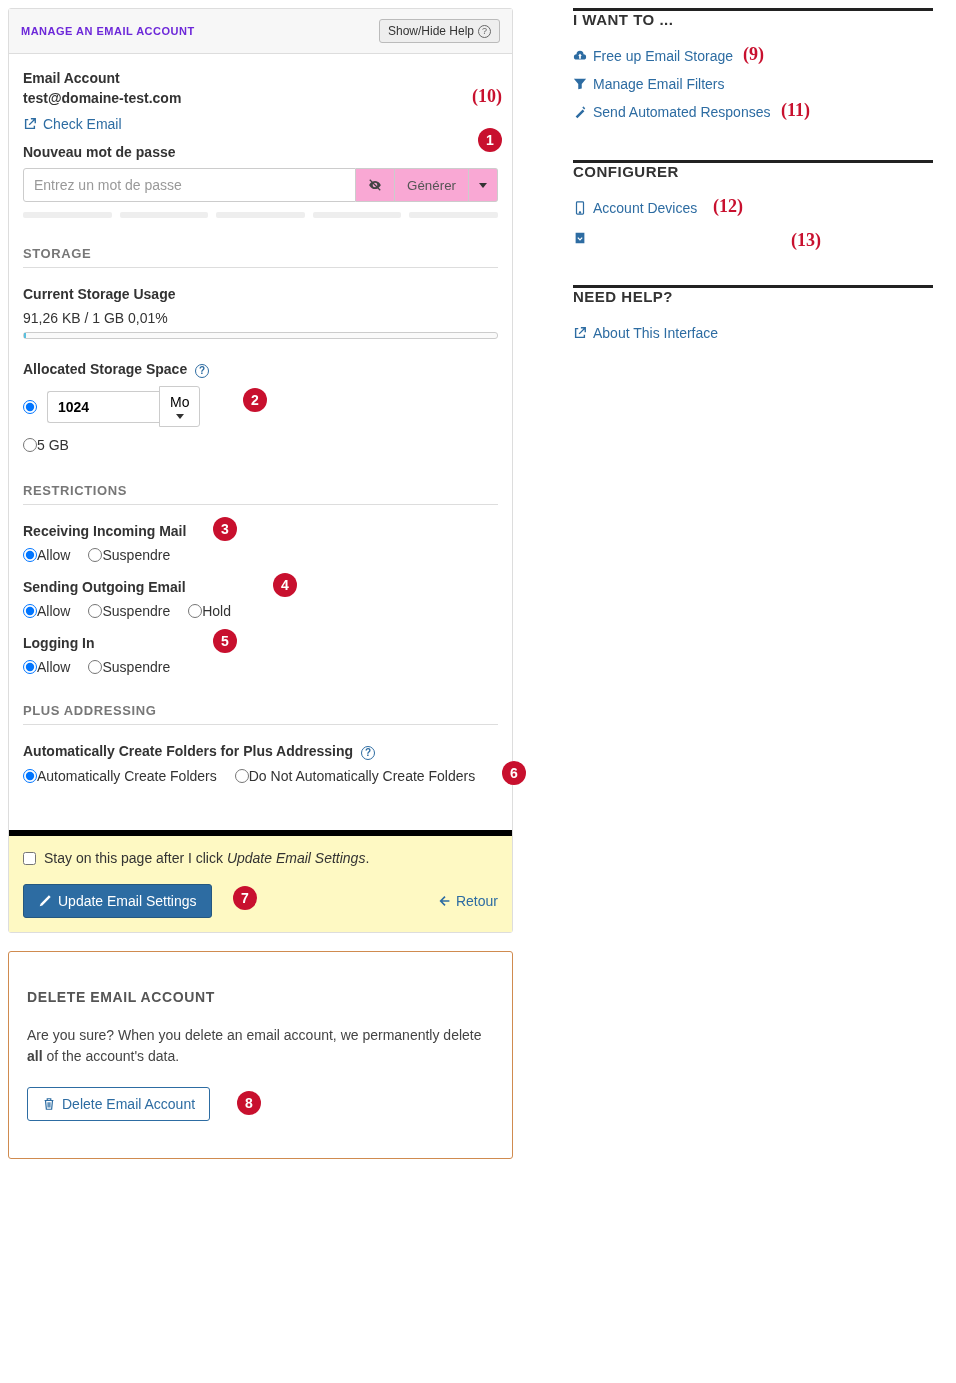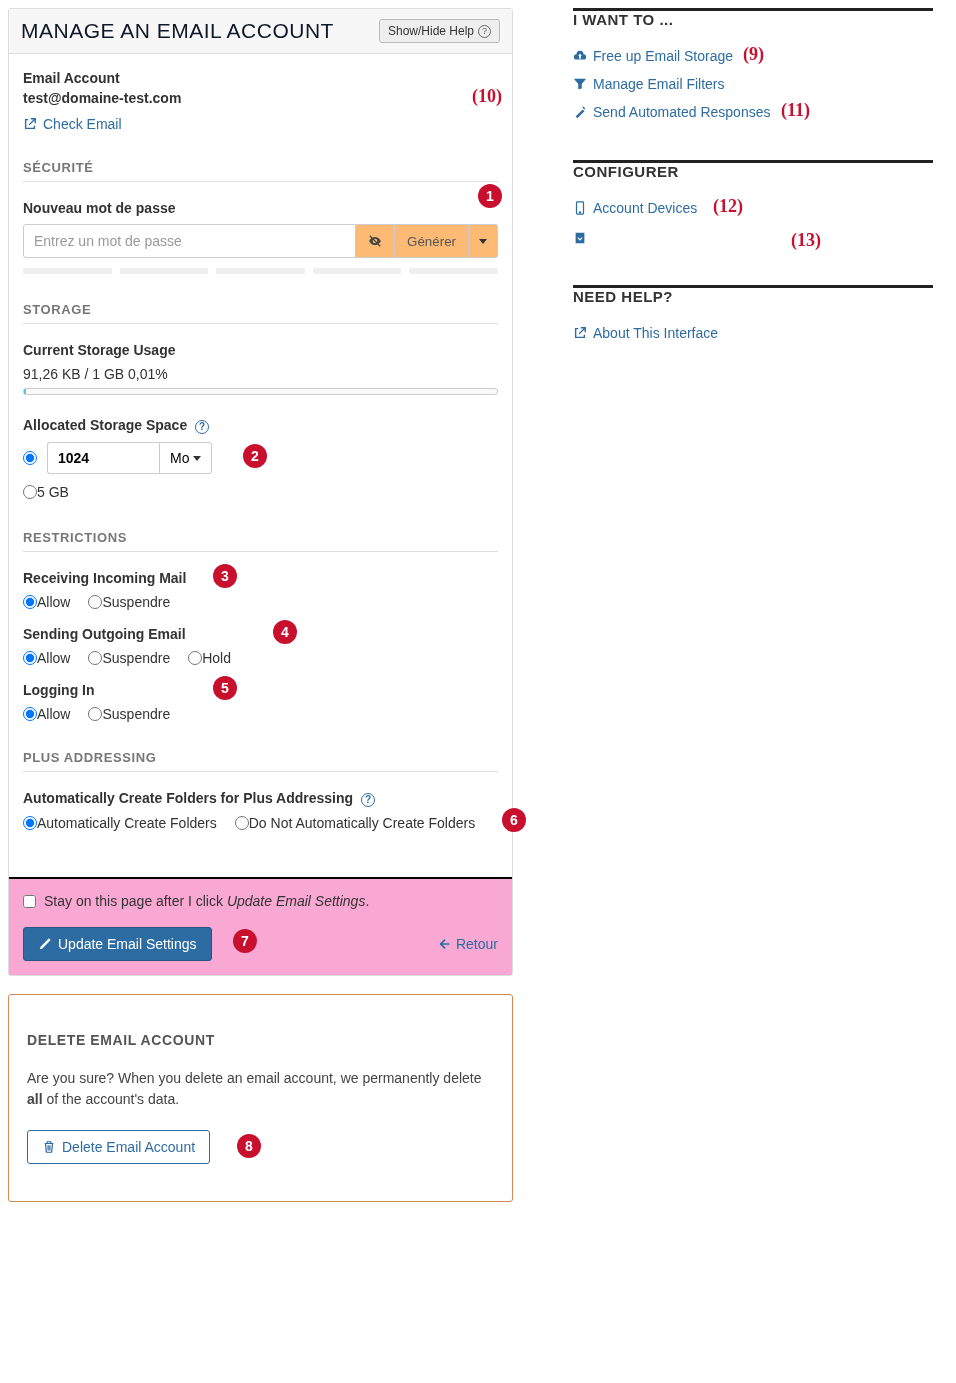--- a/index.html
+++ b/index.html
@@ -3,60 +3,60 @@
 <meta charset="utf-8">
 <style>
 * { box-sizing: border-box; margin: 0; padding: 0; }
 body { font-family: -apple-system, "Segoe UI", Helvetica, Arial, sans-serif; font-size: 14px; color: #333; background: #fff; padding: 8px; width: 956px; }
 .layout { display: flex; gap: 40px; }
 .main { width: 505px; }
 .side { width: 360px; margin-left: 20px; }
 
 .panel { border: 1px solid #ddd; border-radius: 3px; margin-bottom: 18px; }
 .panel-header { background: #f7f7f7; border-bottom: 1px solid #ddd; padding: 10px 12px; display: flex; justify-content: space-between; align-items: center; }
-.panel-header h2 { font-size: 21px; font-weight: 400; color: #0f172a; letter-spacing: 0.5px; }
+.panel-header h2 { font-size: 11px; font-weight: 700; color: #6d28d9; letter-spacing: 0.5px; }
 .panel-body { padding: 16px 14px; }
 
 .btn-help { background: #eee; border: 1px solid #bbb; border-radius: 3px; padding: 4px 8px; font-size: 12px; color: #333; cursor: pointer; display: inline-flex; align-items: center; gap: 4px; }
 .help-icon-sm { display: inline-block; width: 13px; height: 13px; border: 1px solid #666; border-radius: 50%; font-size: 9px; line-height: 11px; text-align: center; color: #666; }
 
 .section-label { font-weight: 700; font-size: 14px; color: #333; margin-bottom: 4px; }
 .email-text { color: #333; margin-bottom: 10px; font-weight: bold; }
 
 .link { color: #2d6ca2; text-decoration: none; font-size: 14px; cursor: pointer; }
 .link-row { display: flex; align-items: center; gap: 6px; margin-bottom: 12px; }
 .icon { width: 14px; height: 14px; flex: 0 0 14px; }
 .icon svg { width: 100%; height: 100%; display: block; }
 
 .subhead { font-size: 13px; font-weight: 600; letter-spacing: 0.6px; color: #777; text-transform: uppercase; border-bottom: 1px solid #ddd; padding-bottom: 6px; margin-top: 28px; margin-bottom: 18px; }
 .subhead:first-child { margin-top: 0; }
 
 .field-label { font-weight: 700; font-size: 14px; color: #333; margin-bottom: 8px; }
 .input-group { display: flex; margin-bottom: 10px; }
 .text-input { flex: 1; padding: 8px 10px; border: 1px solid #ccc; border-radius: 3px 0 0 3px; font-size: 14px; color: #333; }
 .text-input::placeholder { color: #999; }
-.addon-btn { border: 1px solid #ccc; border-left: none; background: #fdba74; padding: 6px 12px; display: flex; align-items: center; justify-content: center; cursor: pointer; color: #555; }
+.addon-btn { border: 1px solid #ccc; border-left: none; background: #f9a8d4; padding: 6px 12px; display: flex; align-items: center; justify-content: center; cursor: pointer; color: #555; }
 .addon-btn.dropdown { border-radius: 0 3px 3px 0; padding: 6px 10px; }
 .strength-bars { display: flex; gap: 8px; }
 .strength-bar { height: 6px; flex: 1; background: #eee; border-radius: 2px; }
 
 .progress-outer { height: 7px; border: 1px solid #ccc; border-radius: 3px; background: #fafafa; margin-top: 6px; }
 .progress-inner { height: 100%; width: 0.5%; background: #5bc0de; }
 
 .radio-row { display: flex; align-items: center; gap: 18px; margin-top: 6px; margin-bottom: 16px; }
 .radio-item { display: inline-flex; align-items: center; font-size: 14px; color: #333; }
 .radio-input { width: 14px; height: 14px; }
 .storage-input-wrap { display: inline-flex; align-items: center; }
 .storage-input { width: 112px; padding: 7px 10px; border: 1px solid #ccc; border-right: none; border-radius: 3px 0 0 3px; font-size: 14px; font-weight: bold; }
-.storage-unit { padding: 7px 10px; border: 1px solid #ccc; border-radius: 0 3px 3px 0; background: #fff; font-size: 14px; display: inline-flex; align-items: center; gap: 4px; cursor: pointer; }
+.storage-unit { padding: 7px 10px; border: 1px solid #ccc; border-radius: 0 3px 3px 0; background: #fff; font-size: 14px; display: inline-flex; align-items: center; gap: 4px; cursor: pointer; flex-direction: column; }
 .caret { width: 0; height: 0; border-left: 4px solid transparent; border-right: 4px solid transparent; border-top: 5px solid #333; }
 
 .help-q { display: inline-block; width: 14px; height: 14px; border: 1px solid #2d6ca2; border-radius: 50%; color: #2d6ca2; font-size: 10px; line-height: 12px; text-align: center; margin-left: 4px; }
 
-.panel-footer { border-top: 2px solid #000000; padding: 14px; background: #f9a8d4; }
+.panel-footer { border-top: 6px solid #000000; padding: 14px; background: #fef9c3; }
 .checkbox-row { display: flex; align-items: center; gap: 8px; margin-bottom: 18px; font-size: 14px; }
 .footer-actions { display: flex; justify-content: space-between; align-items: center; }
 .btn-primary { background: #2d6ca2; border: 1px solid #25587f; color: #fff; padding: 8px 14px; border-radius: 3px; font-size: 14px; cursor: pointer; display: inline-flex; align-items: center; gap: 6px; }
 .btn-outline { background: #fff; border: 1px solid #2d6ca2; color: #2d6ca2; padding: 8px 14px; border-radius: 3px; font-size: 14px; cursor: pointer; display: inline-flex; align-items: center; gap: 6px; }
 
 .panel-danger { border: 1px solid #d08b4f; border-radius: 3px; padding: 37px 18px; }
 .panel-danger h3 { font-size: 14px; font-weight: 600; color: #555; letter-spacing: 0.6px; margin-bottom: 20px; }
 .danger-text { color: #444; line-height: 1.5; margin-bottom: 20px; }
 
 .side-section { border-top: 3px solid #222; margin-bottom: 40px; }
@@ -87,23 +87,20 @@
         <div class="link-row rel">
           <span class="icon">
             <svg viewBox="0 0 16 16" fill="none" stroke="#2d6ca2" stroke-width="1.6">
                 <path d="M6 3H3v10h10v-3M9 2h5v5M14 2L7 9"></path>
               </svg>
           </span>
           <a class="link">Check Email</a>
           <span class="badge-red-text" style="right:-4px;top:-30px">(10)</span>
         </div>
 
-        <div class="subhead rel">
-          <span>SÉCURITÉ</span>
-        </div>
 
         <div class="rel">
           <div class="field-label">Nouveau mot de passe</div>
           <span class="badge-red" style="right:-4px;top:-16px">1</span>
           <div class="input-group">
             <input type="password" class="text-input" placeholder="Entrez un mot de passe" style="">
             <button class="addon-btn">
               <span class="icon">
                 <svg viewBox="0 0 24 24" fill="#444">
                     <path d="M12 5c-7 0-10 7-10 7s3 7 10 7 10-7 10-7-3-7-10-7zm0 11a4 4 0 110-8 4 4 0 010 8z"></path>

